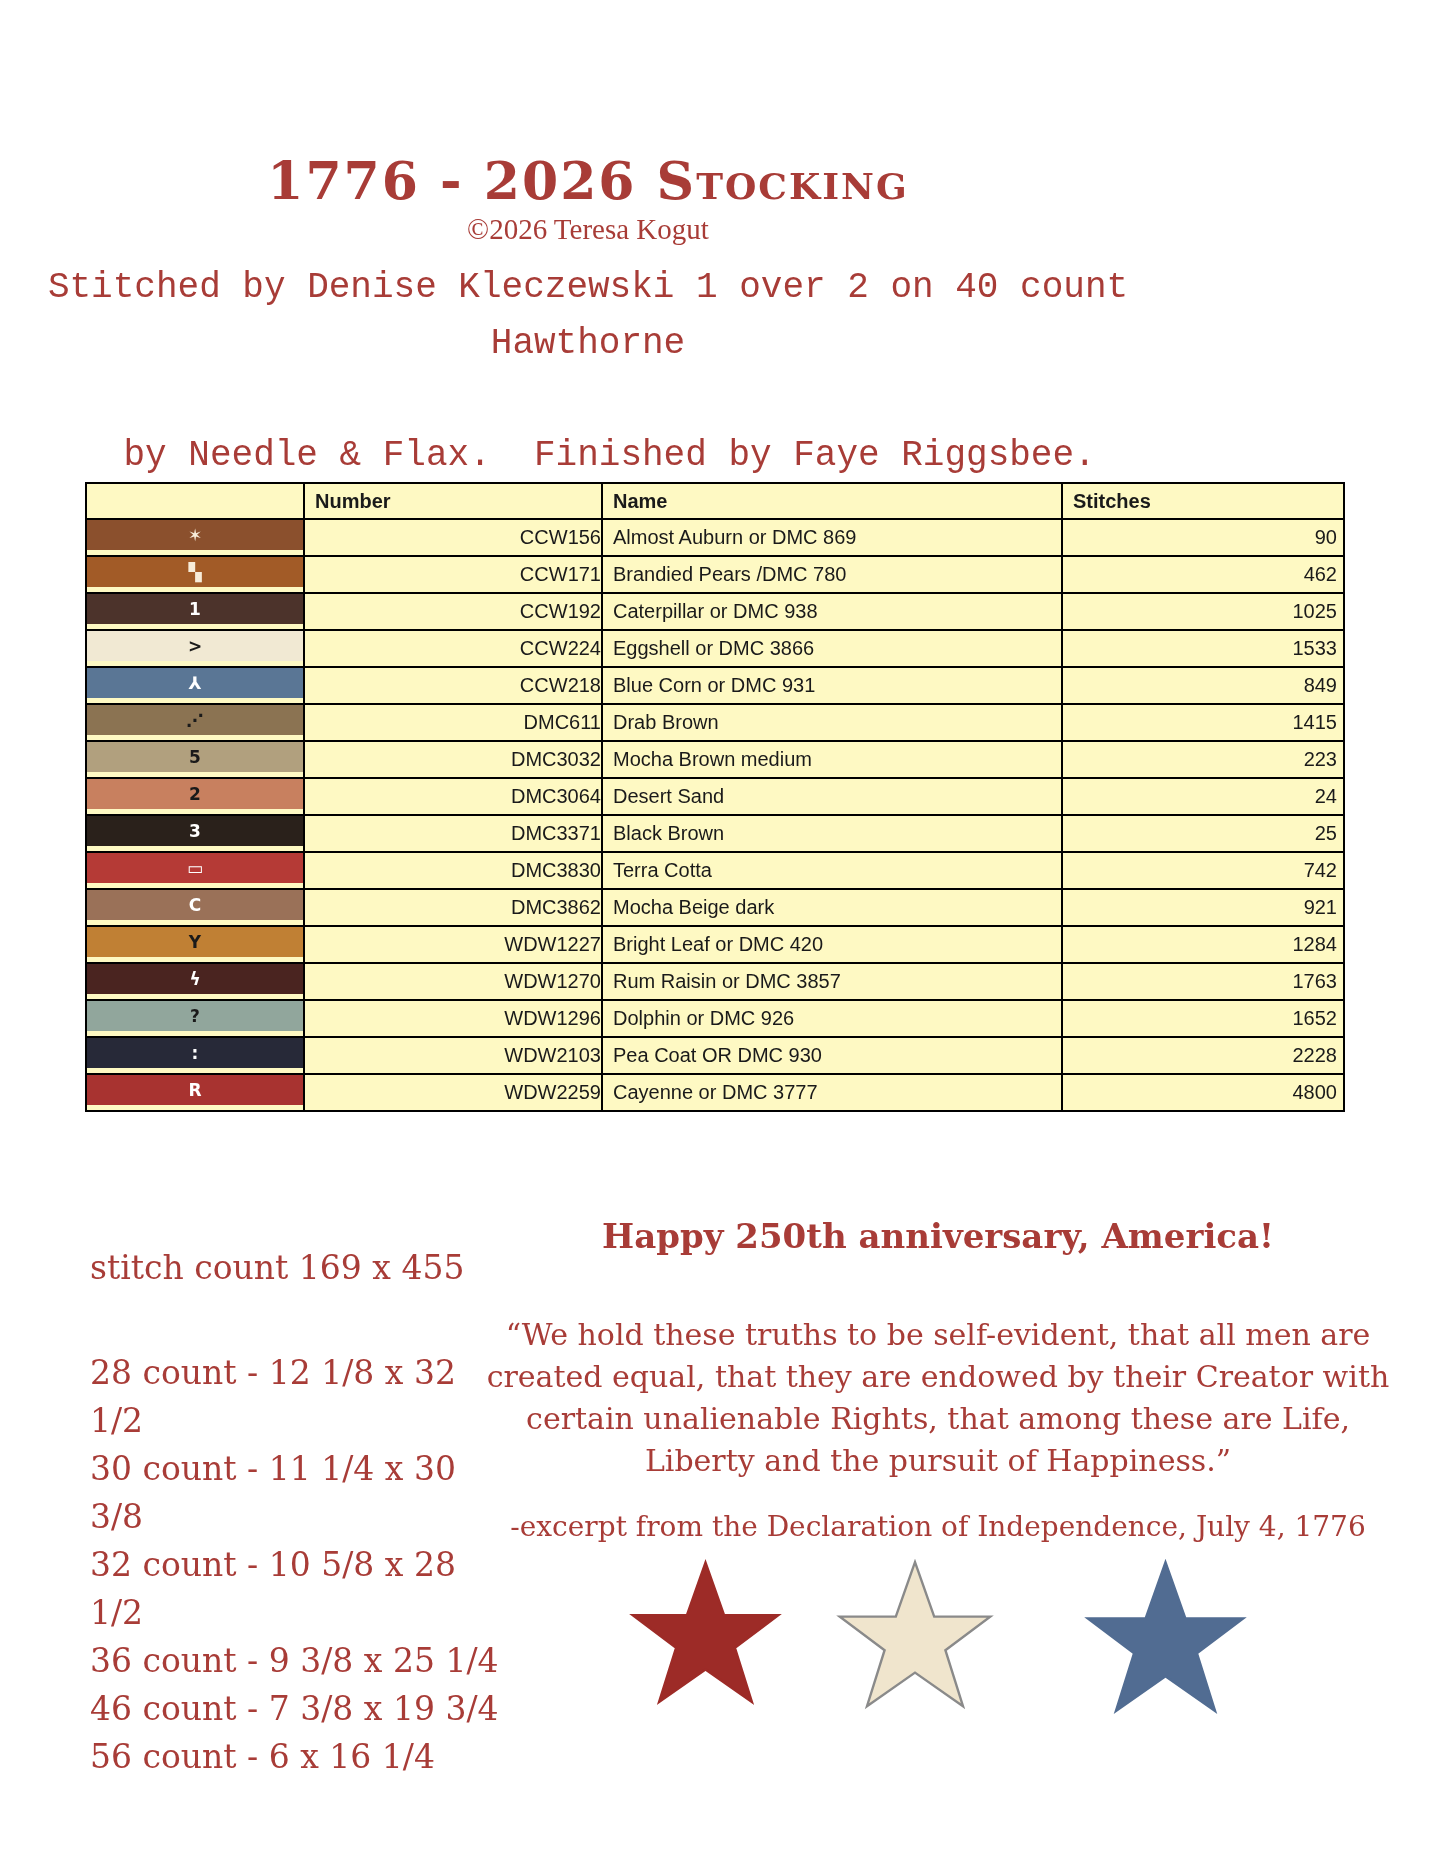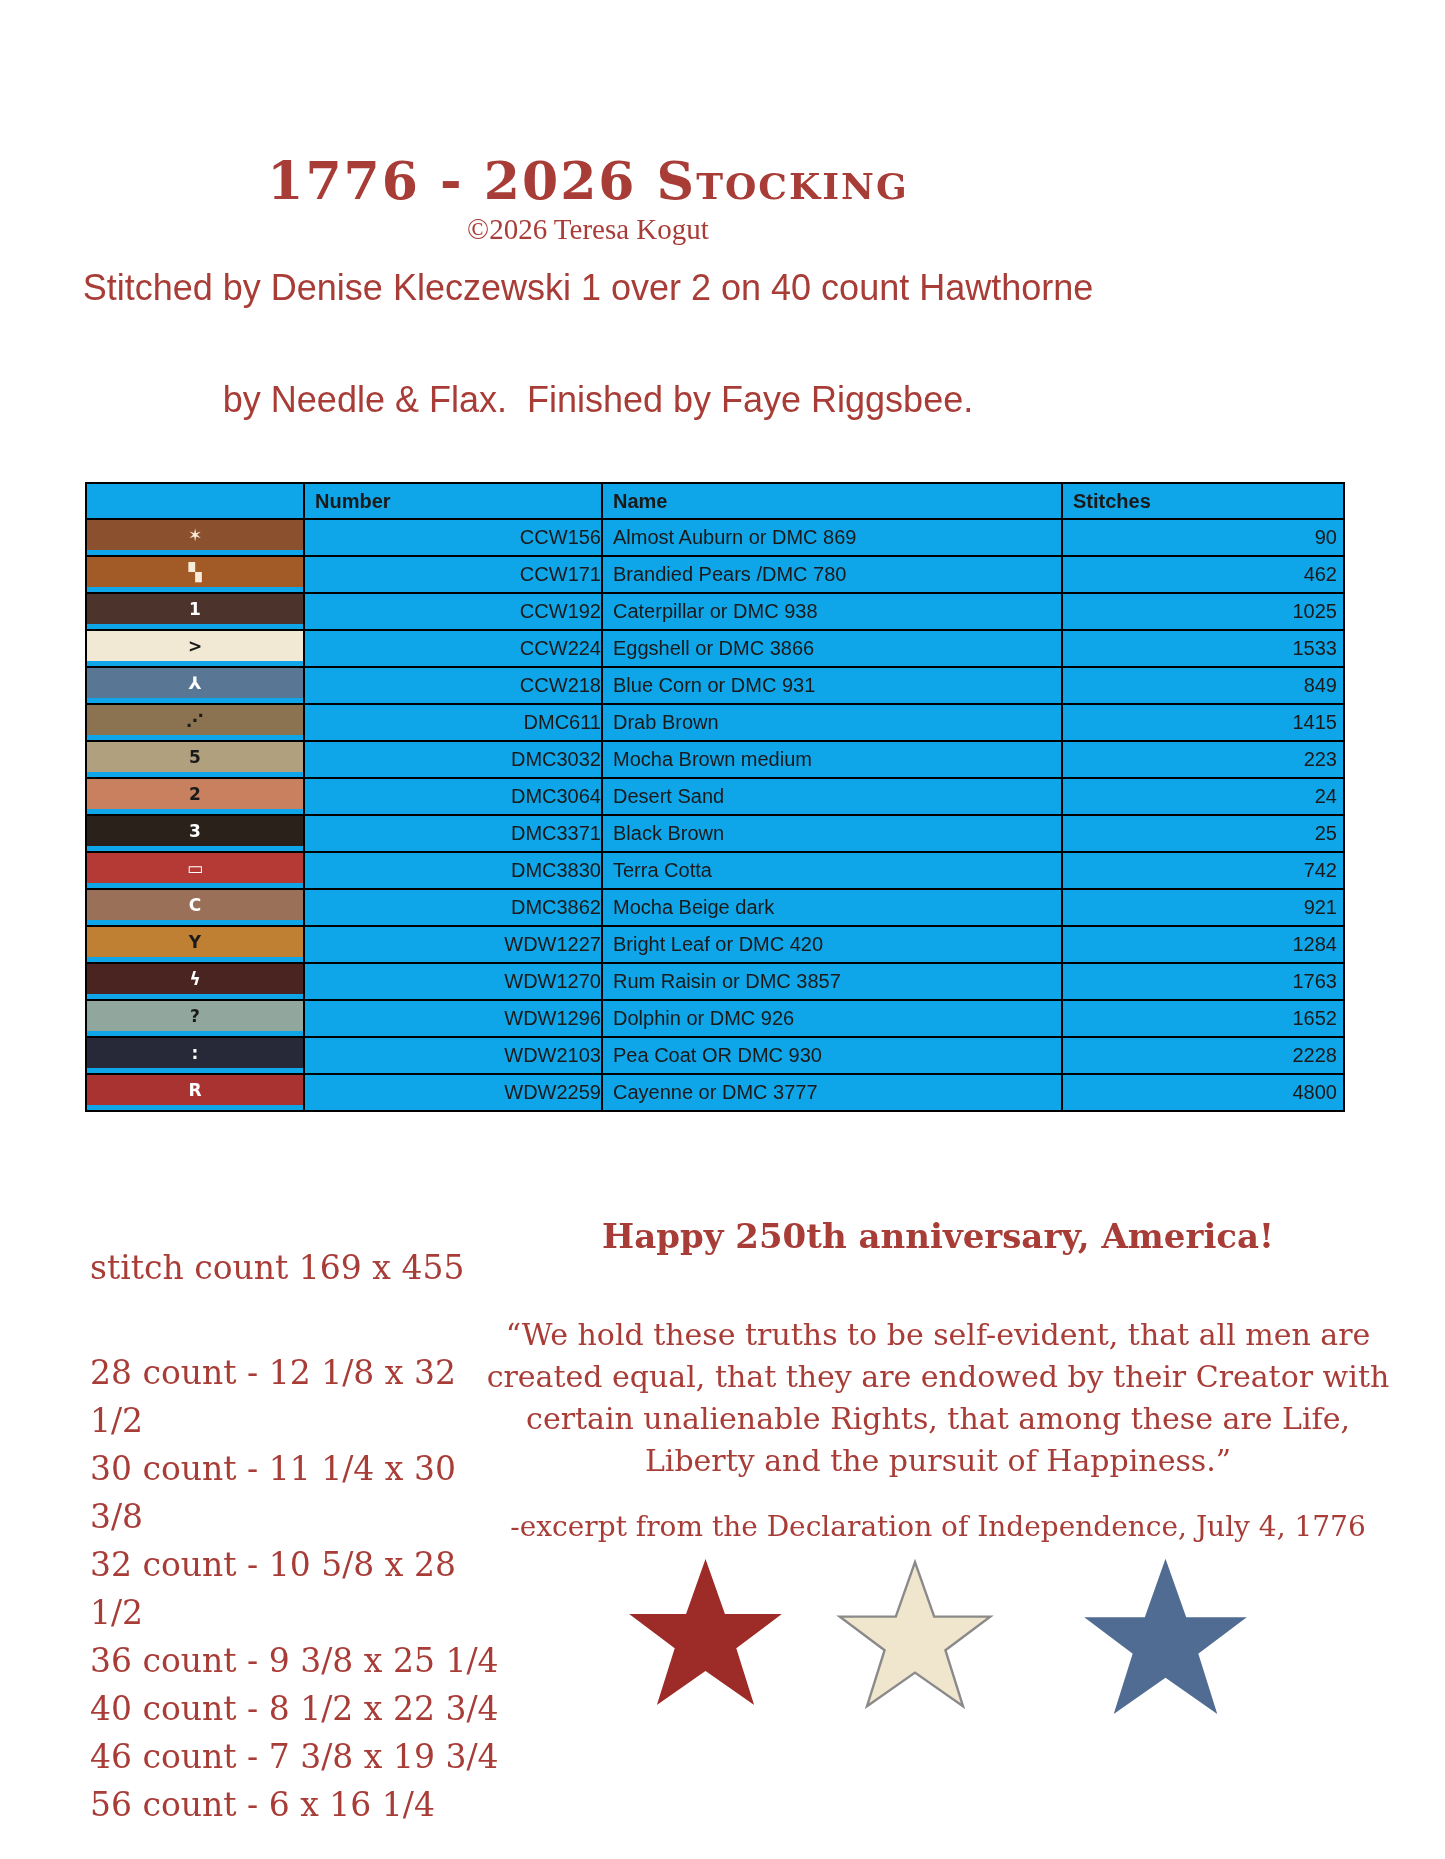--- a/index.html
+++ b/index.html
@@ -23,35 +23,35 @@
     line-height: 1.1;
   }
   .copyright {
     font-family: "Liberation Serif", serif;
     font-size: 29px;
     color: #a83c37;
     margin-top: 4px;
     text-align: center;
   }
   .subtitle {
-    font-family: Liberation Sans, sans-serif;
+    font-family: Liberation Mono, monospace;
     font-size: 36px;
     color: #a83c37;
     line-height: 1.55;
     margin-top: 14px;
     white-space: pre-wrap;
   }
 
   
   .palette-wrap { position: absolute; left: 85px; top: 482px; }
   table.palette {
     border-collapse: collapse;
     table-layout: fixed;
     width: 1258px;
-    background: #0ea5e9;
+    background: #fef9c3;
   }
   table.palette th, table.palette td {
     border: 2px solid #000000;
     height: 36px;
     font-size: 20px;
     overflow: hidden;
     vertical-align: middle;
   }
   table.palette th {
     text-align: left;
@@ -350,21 +350,20 @@
   </table>
 </div>
 
 <div class="left-info">
   <div class="stitch-count">stitch count 169 x 455</div>
   <div class="sizes">
       <div class="size-line">28 count - 12 1/8 x 32 1/2</div>
       <div class="size-line">30 count - 11 1/4 x 30 3/8</div>
       <div class="size-line">32 count - 10 5/8 x 28 1/2</div>
       <div class="size-line">36 count - 9 3/8 x 25 1/4</div>
-      <div class="size-line">40 count - 8 1/2 x 22 3/4</div>
       <div class="size-line">46 count - 7 3/8 x 19 3/4</div>
       <div class="size-line">56 count - 6 x 16 1/4</div>
     </div>
 </div>
 
 <div class="right-info">
   <div class="celebration-heading">Happy 250th anniversary, America!</div>
   <div class="quote">“We hold these truths to be self-evident, that all men are created equal, that they are endowed by their Creator with certain unalienable Rights, that among these are Life, Liberty and the pursuit of Happiness.”</div>
   <div class="attribution">-excerpt from the Declaration of Independence, July 4, 1776</div>
   <div class="stars-row">

